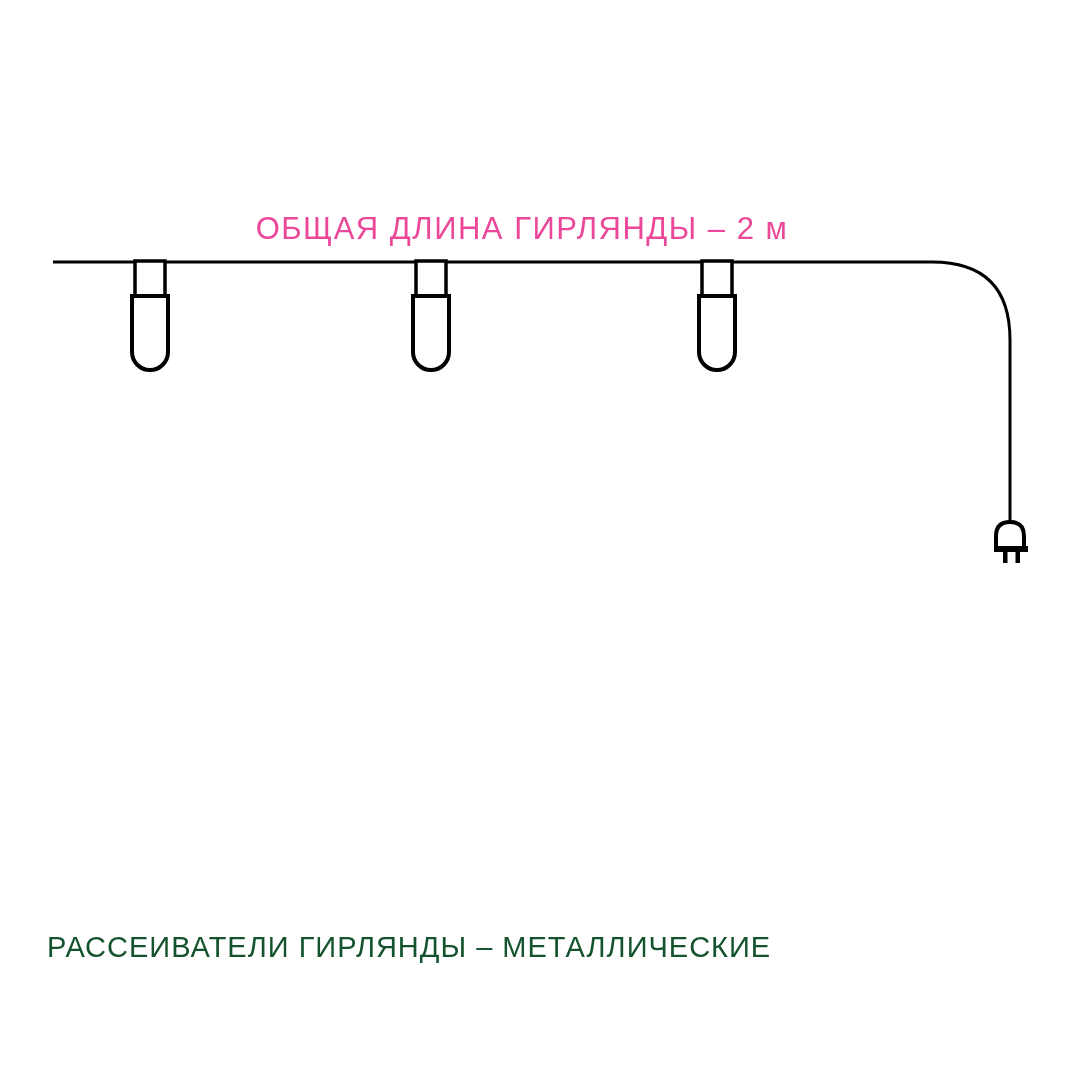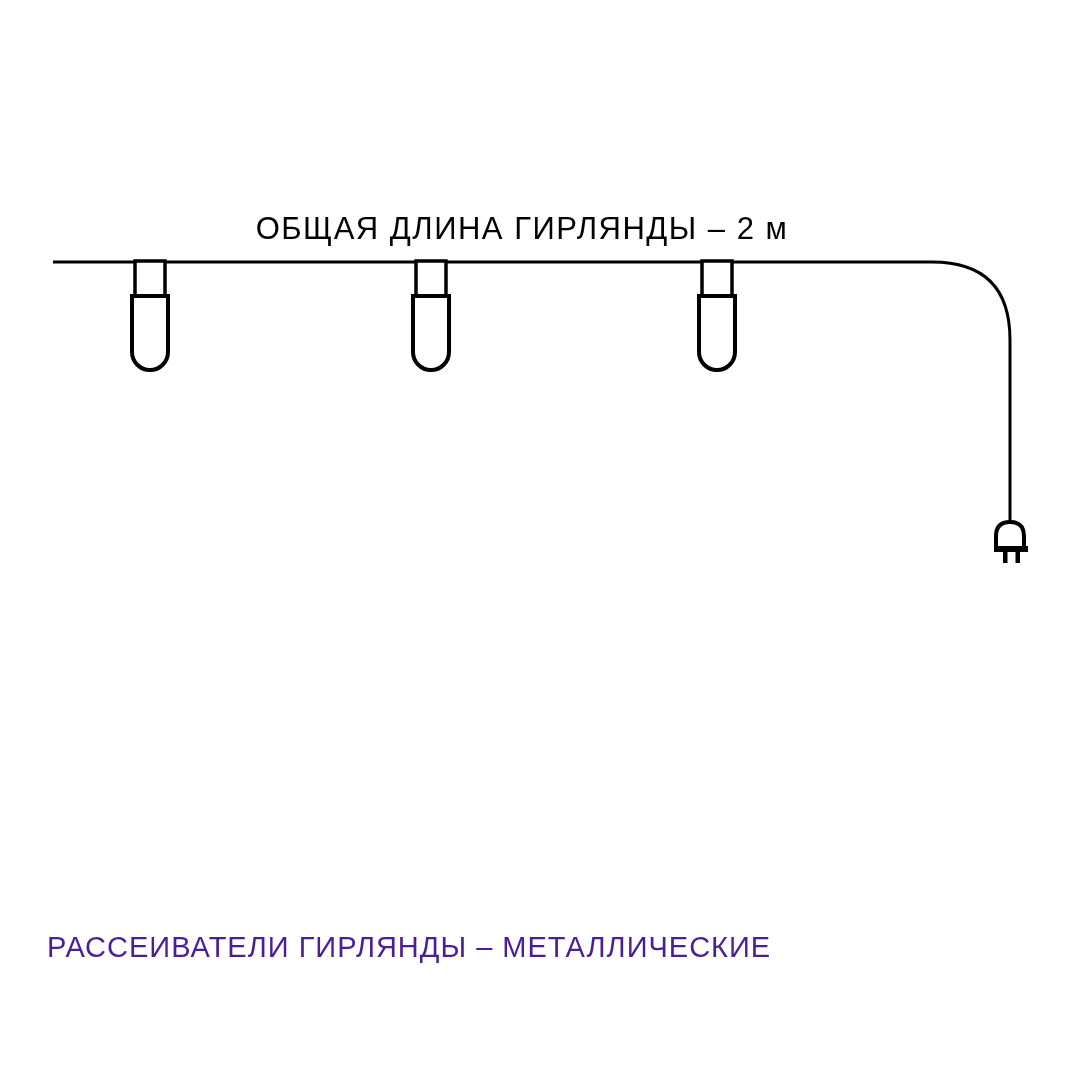--- a/index.html
+++ b/index.html
@@ -21,31 +21,31 @@
   }
   .title {
     position: absolute;
     left: 52px; top: 211px;
     width: 940px;
     text-align: center;
     font-size: 31px;
     line-height: 36px;
     font-weight: 400;
     letter-spacing: 1.5px;
-    color: #000000;
+    color: #ec4899;
     white-space: nowrap;
   }
   .caption {
     position: absolute;
     left: 47px; top: 930px;
     font-size: 29px;
     line-height: 34px;
     font-weight: 400;
     letter-spacing: 1px;
-    color: #4c1d95;
+    color: #14532d;
   }
   .caption .line { white-space: nowrap; }
 </style>
 </head>
 <body>
 
 <div class="canvas">
 
   <div class="title">ОБЩАЯ ДЛИНА ГИРЛЯНДЫ – 2 м</div>
 

